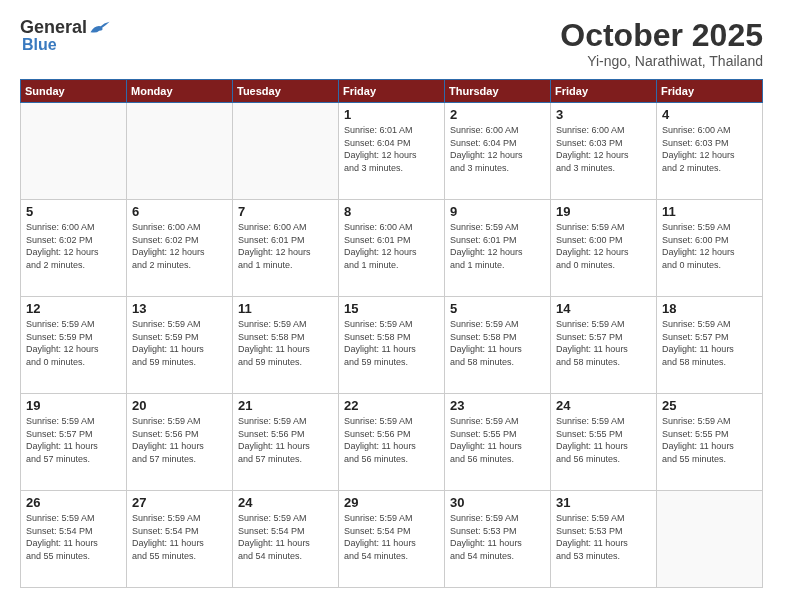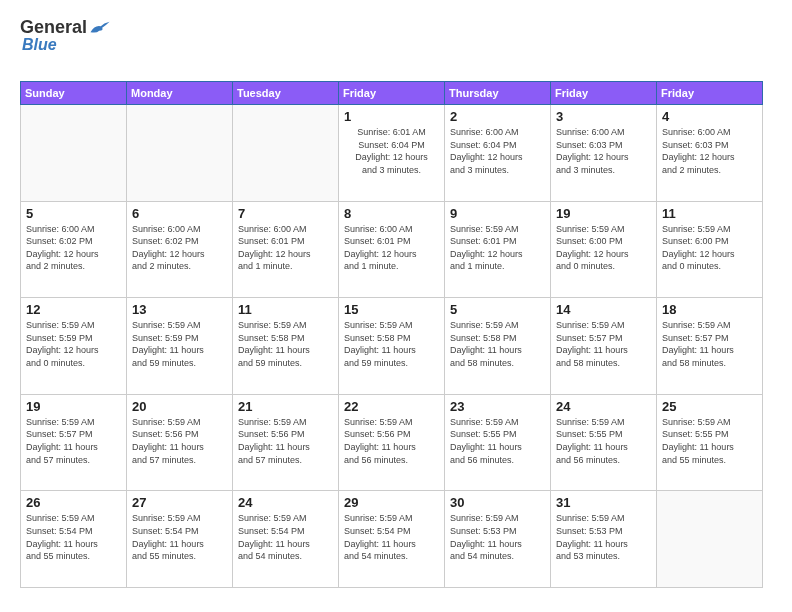--- a/index.html
+++ b/index.html
@@ -9,21 +9,20 @@
       width: 792px;
       height: 612px;
       overflow: hidden;
     }
     .page {
       width: 783px;
       height: 612px;
       padding: 18px 20px 24px 20px;
       display: flex;
       flex-direction: column;
-      gap: 17px;
     }
     .header {
       display: flex;
       justify-content: space-between;
       align-items: flex-start;
       margin-bottom: 10px;
     }
     .logo {
       display: flex;
       flex-direction: column;
@@ -31,21 +30,21 @@
     }
     .logo-text {
       display: flex;
       align-items: center;
       font-size: 18px;
       font-weight: bold;
       color: #333;
       line-height: 1;
     }
     .logo-general { color: #333; }
-    .logo-blue { color: #3a7abf; font-style: italic; }
+    .logo-blue { color: #3a7abf; }
     .logo-bird {
       width: 22px;
       height: 18px;
       margin-left: 2px;
     }
     .title-area {
       text-align: right;
     }
     .month-title {
       font-size: 32px;
@@ -58,21 +57,21 @@
       color: #555;
     }
     .calendar {
       flex: 1;
       border: 1px solid #ccc;
       border-collapse: collapse;
       width: 100%;
       table-layout: fixed;
     }
     .calendar th {
-      background: #8b5cf6;
+      background: #7f1d1d;
       color: #fff;
       font-size: 11px;
       font-weight: bold;
       padding: 5px 4px;
       text-align: left;
       border: 1px solid #2e6aaa;
     }
     .calendar td {
       border: 1px solid #ccc;
       vertical-align: top;
@@ -105,41 +104,45 @@
   <div class="header">
     <div class="logo">
       <div class="logo-text">
         <span class="logo-general">General</span>
         <svg class="logo-bird" viewBox="0 0 30 22" xmlns="http://www.w3.org/2000/svg">
           <path d="M2 18 Q8 8 16 10 Q20 6 28 4 Q22 10 18 12 Q20 16 14 16 Q10 20 2 18Z" fill="#3a7abf"></path>
         </svg>
       </div>
       <span class="logo-blue" style="font-size:16px;font-weight:bold;color:#3a7abf;margin-left:2px;">Blue</span>
     </div>
+    <div class="title-area">
+      <div class="month-title">October 2025</div>
+      <div class="subtitle">Yi-ngo, Narathiwat, Thailand</div>
+    </div>
   </div>
   <table class="calendar">
     <thead>
       <tr>
       <th>Sunday</th>
           <th>Monday</th>
           <th>Tuesday</th>
           <th>Friday</th>
           <th>Thursday</th>
           <th>Friday</th>
           <th>Friday</th>
         </tr>
     </thead>
     <tbody id="calendar-body">
     <tr>
           <td class="empty"></td>
           <td class="empty"></td>
           <td class="empty"></td>
           <td>
             <span class="day-num">1</span>
-            <div class="cell-text" style="white-space: pre-line; text-align: center;">Sunrise: 6:01 AM
+            <div class="cell-text" style="white-space: pre-line;">Sunrise: 6:01 AM
 Sunset: 6:04 PM
 Daylight: 12 hours
 and 3 minutes.</div>
           </td>
           <td>
             <span class="day-num">2</span>
             <div class="cell-text" style="white-space: pre-line;">Sunrise: 6:00 AM
 Sunset: 6:04 PM
 Daylight: 12 hours
 and 3 minutes.</div>

